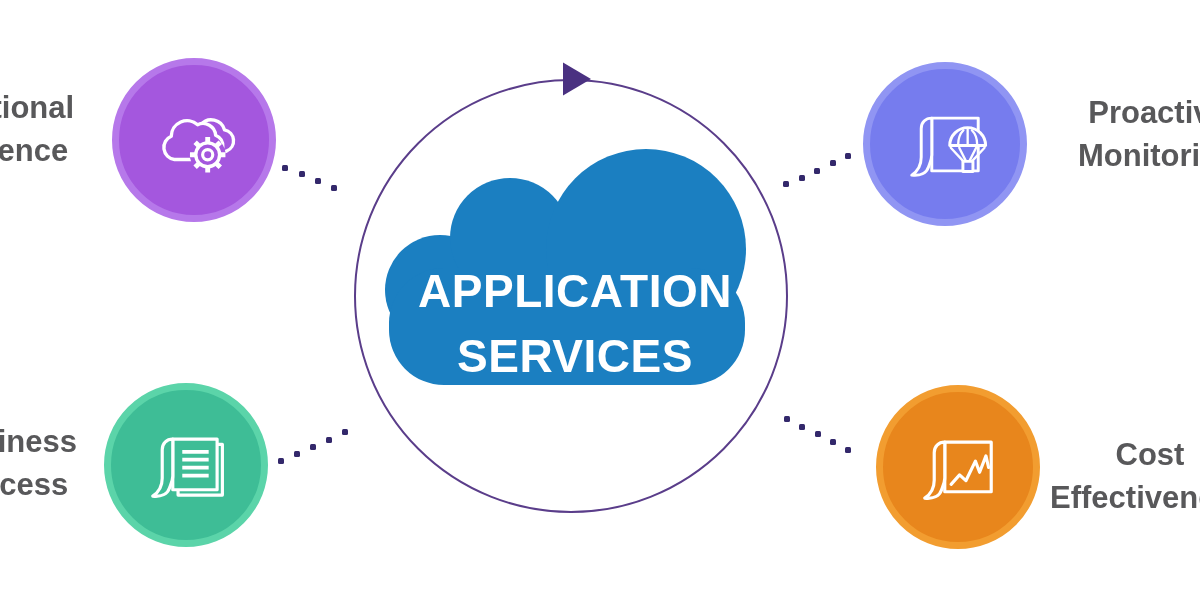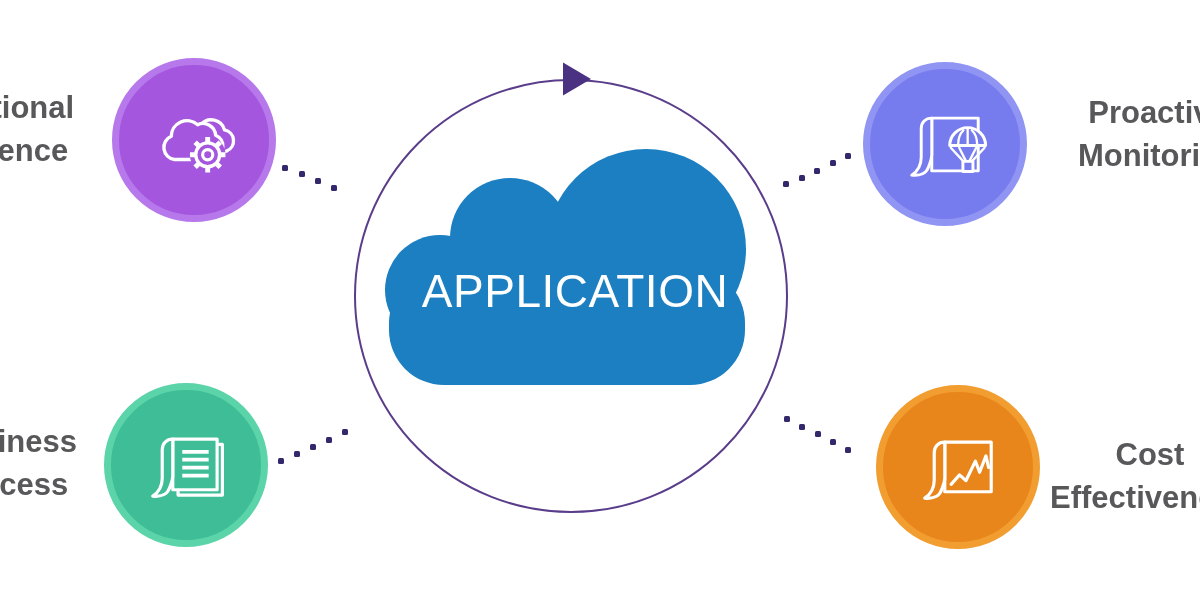--- a/index.html
+++ b/index.html
@@ -5,21 +5,21 @@
   html,body { margin:0; padding:0; background:#fff; }
   .canvas {
     position:relative; width:1200px; height:600px; overflow:hidden;
     background:var(--background,#fff);
     font-family:"Liberation Sans", sans-serif;
   }
   .orbit-svg { position:absolute; left:0; top:0; }
   .center-title {
     position:absolute; left:400px; top:259px; width:350px;
     text-align:center; color:#fff; font-size:46px; line-height:65px;
-    letter-spacing:0.5px; font-weight:400;
+    letter-spacing:0.5px; font-weight:700;
   }
   .node {
     position:absolute; width:164px; height:164px; border-radius:50%;
     box-sizing:border-box; border:7px solid #ccc;
     display:flex; align-items:center; justify-content:center;
   }
   .icon { stroke:var(--icon_white,#fff); fill:none; stroke-linecap:round; stroke-linejoin:round; }
   .label {
     position:absolute; width:240px; text-align:center;
     color:var(--label_gray,#58585a); font-size:31px; font-weight:600; line-height:43px;
@@ -40,20 +40,21 @@
     <g>
       <circle cx="440" cy="290" r="55" fill="#1b7fc1"></circle>
       <circle cx="510" cy="238" r="60" fill="#1b7fc1"></circle>
       <circle cx="646" cy="249" r="100" fill="#1b7fc1"></circle>
       <rect x="389" y="268" width="356" height="117" rx="55" fill="#1b7fc1"></rect>
     </g>
   </svg>
 
   <div class="center-title">
     <div>APPLICATION</div>
+    <div>SERVICES</div>
   </div>
 
   <div class="node" style="left: 112px; top: 58px; background-color: rgb(164, 87, 222); border-color: rgb(182, 120, 234);">
     <svg class="icon" viewBox="0 0 90 90" width="95" height="95">
       <path d="M51,30 a13,13 0 0 1 22.5,5 a10.5,10.5 0 0 1 2,20 a12,12 0 0 1 -6.5,1.5" stroke-width="3.2"></path>
       <path d="M26,63 a11.5,11.5 0 0 1 -3,-22 a15,15 0 0 1 25,-11 a12,12 0 0 1 17,10 a11,11 0 0 1 -2,21 l-2,2 z" stroke-width="3.2" fill="#a457de"></path>
       <g transform="translate(57.5,58.5)">
         <circle r="17" stroke="none" fill="#a457de"></circle>
         <path d="M12,0H16.8 M-12,0H-16.8 M0,12V16.8 M0,-12V-16.8 M8.5,8.5L11.9,11.9 M-8.5,8.5L-11.9,11.9 M8.5,-8.5L11.9,-11.9 M-8.5,-8.5L-11.9,-11.9" stroke-width="4.6" stroke-linecap="butt"></path>
         <circle r="11.3" stroke-width="3.2"></circle>

